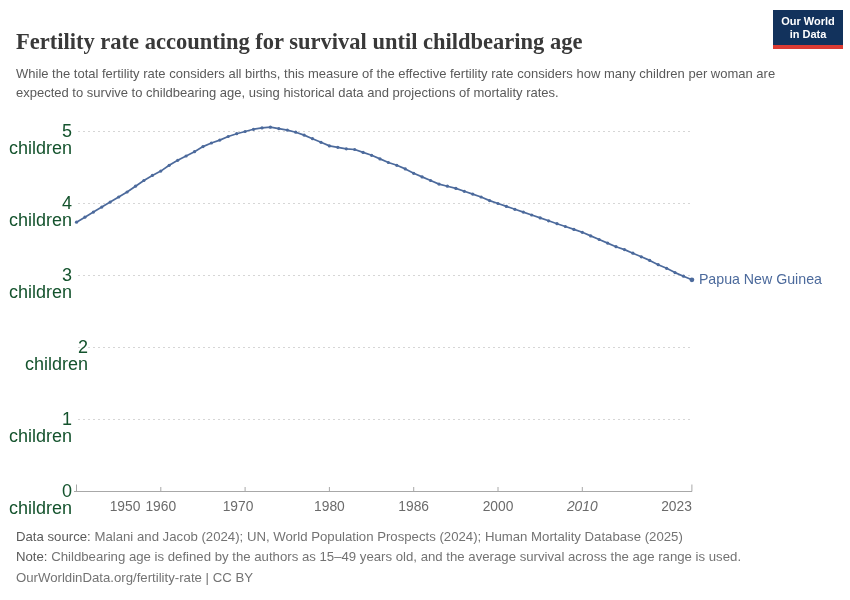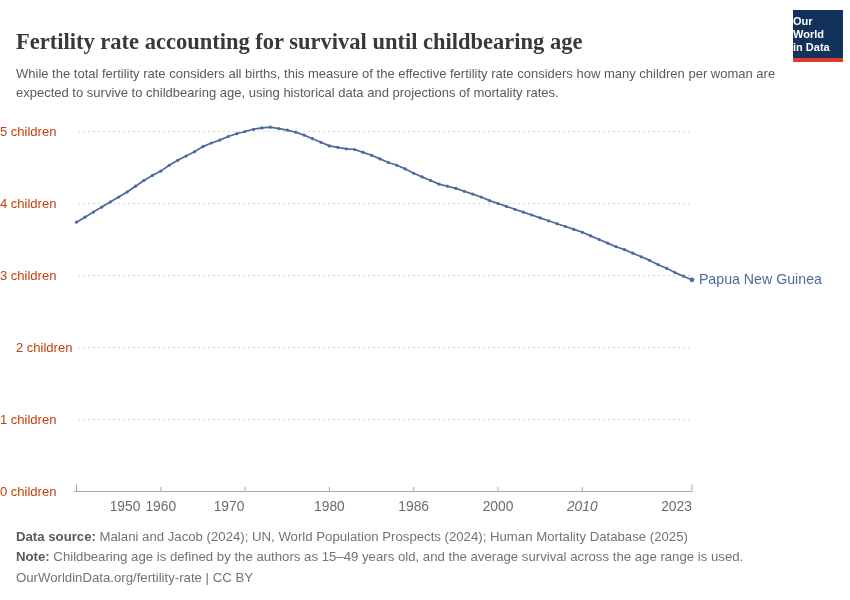--- a/index.html
+++ b/index.html
@@ -1,32 +1,32 @@
 <!DOCTYPE html>
 <html><head>
 <meta charset="utf-8">
 <style>
   html,body{margin:0;padding:0;background:#fff;}
   .canvas{position:relative;width:850px;height:600px;background:#ffffff;overflow:hidden;
           font-family:"Liberation Sans",sans-serif;}
   .title{position:absolute;left:16px;top:14px;width:720px;
          font-family:Liberation Serif, serif;font-size:22.5px;font-weight:700;color:#393939;}
   .subtitle{position:absolute;left:16px;top:51px;width:795px;font-size:13px;line-height:19.3px;color:#5a5a5a;}
-  .logo{position:absolute;right:7px;top:10px;width:50px;padding:5px 0 4px 0;
+  .logo{position:absolute;right:7px;top:10px;width:70px;padding:5px 0 4px 0;text-align:center;
         background:#12325c;border-bottom:4px solid #dc3b33;}
   .logo span{color:#ffffff;font-size:11px;font-weight:700;line-height:13px;display:block;}
   #plot{position:absolute;left:0;top:0;}
   #chart-labels{position:absolute;left:0;top:0;width:850px;height:600px;pointer-events:none;}
-  .ylab{position:absolute;width:72px;font-size:13px;color:#c2410c;height:17px;line-height:17px;}
+  .ylab{position:absolute;width:72px;text-align:right;font-size:18px;color:#14532d;height:17px;line-height:17px;}
   .xlab{position:absolute;width:60px;text-align:center;font-size:13.8px;color:#6b6b6b;height:17px;line-height:17px;}
   .grid{stroke:#d6d6d6;stroke-width:1;stroke-dasharray:2,3;fill:none;}
   .axis{stroke:#a8a8a8;stroke-width:1;}
   #entity-label{position:absolute;font-size:14.2px;line-height:17px;white-space:nowrap;text-align:right;}
   .footer{position:absolute;left:16px;top:527px;width:820px;font-size:13.2px;line-height:20.3px;color:#737373;}
-  .footer b{color:#5a5a5a;font-weight:700;}
+  .footer b{color:#5a5a5a;font-weight:400;}
   .footer .lnk{color:#737373;text-decoration:none;cursor:pointer;}
 </style>
 </head>
 <body>
 
 <div class="canvas">
 
   <h1 class="title">Fertility rate accounting for survival until childbearing age</h1>
 
   <p class="subtitle">While the total fertility rate considers all births, this measure of the effective fertility rate considers how many children per woman are expected to survive to childbearing age, using historical data and projections of mortality rates.</p>
@@ -130,21 +130,21 @@
 
   <div id="chart-labels">
       <div class="ylab" style="left: 0px; top: 483px;">0 children</div>
       <div class="ylab" style="left: 0px; top: 411px;">1 children</div>
       <div class="ylab" style="left: 16px; top: 339px;">2 children</div>
       <div class="ylab" style="left: 0px; top: 267px;">3 children</div>
       <div class="ylab" style="left: 0px; top: 195px;">4 children</div>
       <div class="ylab" style="left: 0px; top: 123px;">5 children</div>
       <div class="xlab" style="top: 497.5px; left: 87px; text-align: center; margin-left: 8px;">1950</div>
       <div class="xlab" style="top: 497.5px; left: 130.801px;">1960</div>
-      <div class="xlab" style="top: 497.5px; left: 199px;">1970</div>
+      <div class="xlab" style="top: 497.5px; left: 208px;">1970</div>
       <div class="xlab" style="top: 497.5px; left: 299.404px;">1980</div>
       <div class="xlab" style="top: 497.5px; left: 383.705px;">1986</div>
       <div class="xlab" style="top: 497.5px; left: 468.007px;">2000</div>
       <div class="xlab" style="top: 497.5px; left: 552.308px; font-style: italic;">2010</div>
       <div class="xlab" style="top: 497.5px; left: 631.9px; text-align: right;">2023</div>
     </div>
 
   <div id="entity-label" style="left: 698.9px; top: 270.82px; color: rgb(76, 106, 156);">Papua New Guinea</div>
 
   <div class="footer">

